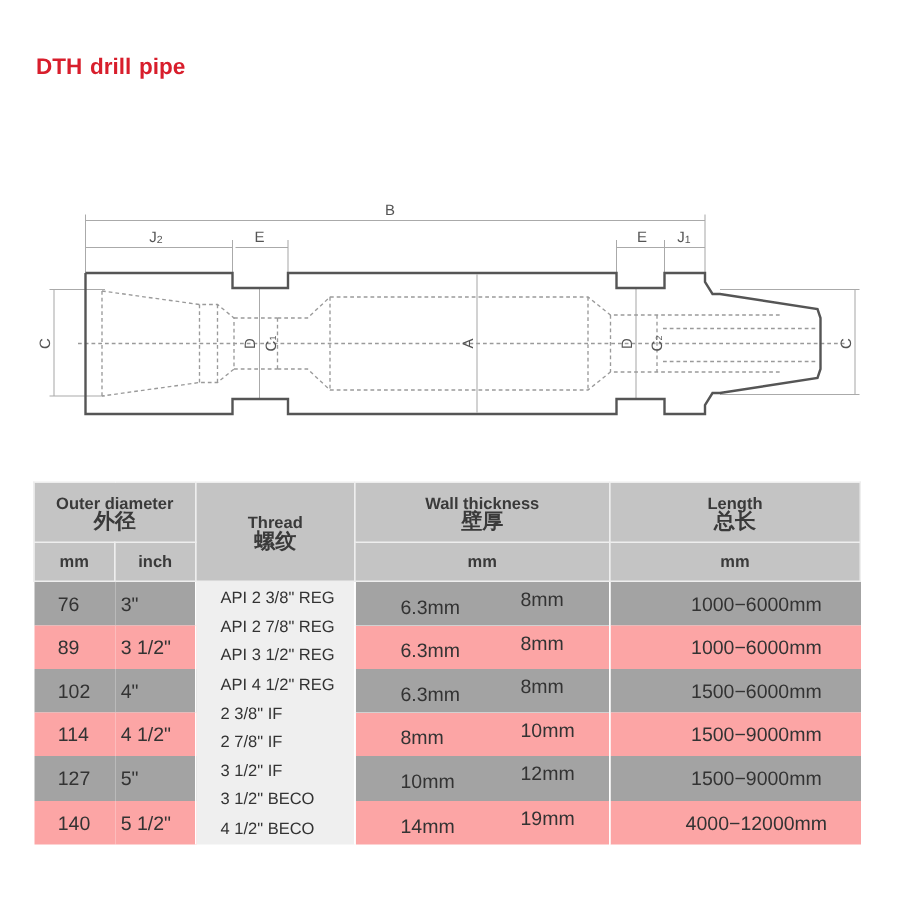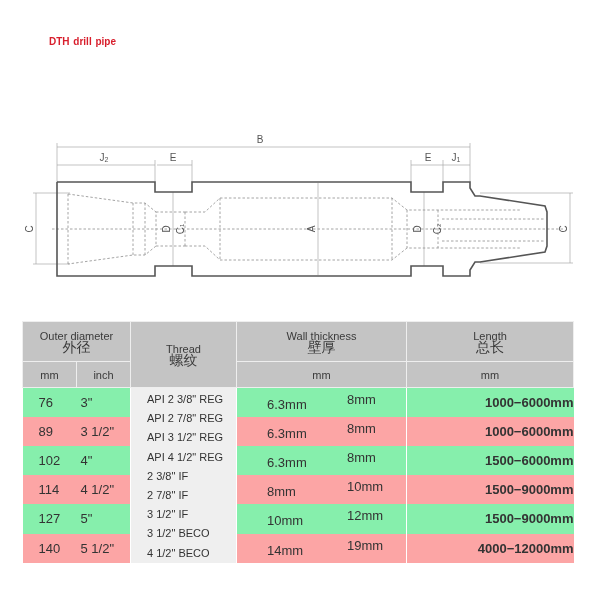--- a/index.html
+++ b/index.html
@@ -2,57 +2,56 @@
 <html><head>
 <meta charset="utf-8">
 <style>
   * { box-sizing: border-box; margin: 0; padding: 0; }
   html, body { width: 600px; height: 600px; background: #ffffff; overflow: hidden; }
   body { position: relative; font-family: "Liberation Sans", sans-serif; color: #333; }
 
   .title {
     position: absolute; left: 24px; top: 36px;
     font-family: "Liberation Sans", sans-serif;
-    font-weight: bold; font-size: 10px; color: #d81e2c;
+    font-weight: bold; font-size: 15px; color: #d81e2c;
     word-spacing: 1px;
-    margin-left: 25px;
   }
 
   .diagram { position: absolute; left: 0; top: 120px; width: 600px; height: 180px; }
 
   .spec-table {
     position: absolute; left: 22px; top: 321px; width: 551px;
     border-collapse: collapse; table-layout: fixed;
   }
   .spec-table th {
-    background: #c4c4c4; color: #3a3a3a; font-weight: normal;
+    background: #c4c4c4; color: #3a3a3a; font-weight: bold;
     font-size: 11px; line-height: 12px; text-align: center;
     border: 1.5px solid #eeeeee; padding: 0;
   }
   .spec-table th .cn { display: block; font-size: 14px; line-height: 11px; }
   .spec-table tr.h1 th { height: 40px; }
   .spec-table tr.h2 th { height: 26px; margin-left: 48px; }
   .spec-table td {
     font-size: 13px; color: #333; height: 28.5px; padding: 0;
     border: none; vertical-align: middle;
   }
-  .row-a td.c { background: #86efac; }
+  .row-a td.c { background: #a3a3a3; }
   .row-b td.c { background: #fca5a5; }
   td.mm { padding-left: 16px !important; }
   td.inch { padding-left: 4px !important; }
   td.thread-cell {
     background: #efefef; vertical-align: top !important;
     border-left: 1.5px solid #fff !important; border-right: 1.5px solid #fff !important;
     padding-top: 2px !important;
   }
   .thread-line { font-size: 11px; line-height: 19.2px; padding-left: 16px; color: #333; white-space: nowrap; }
   td.wt { position: relative; text-decoration: underline; }
   .wt1 { position: absolute; left: 30px; top: 9px; }
   .wt2 { position: absolute; left: 110px; top: 4px; }
-  td.len { text-align: right; padding-left: 28px !important; border-left: 1.5px solid #fff; font-weight: bold; }
+  td.len { text-align: center; padding-left: 28px !important; border-left: 1.5px solid #fff; }
 </style>
 </head>
 <body>
 
 <div class="title">DTH drill  pipe</div>
 
 <svg class="diagram" viewBox="0 120 600 180" width="600" height="180" xmlns="http://www.w3.org/2000/svg">
   <g fill="none" stroke="#aaaaaa" stroke-width="0.7">
 
     <line x1="57" y1="147" x2="470" y2="147"></line>

